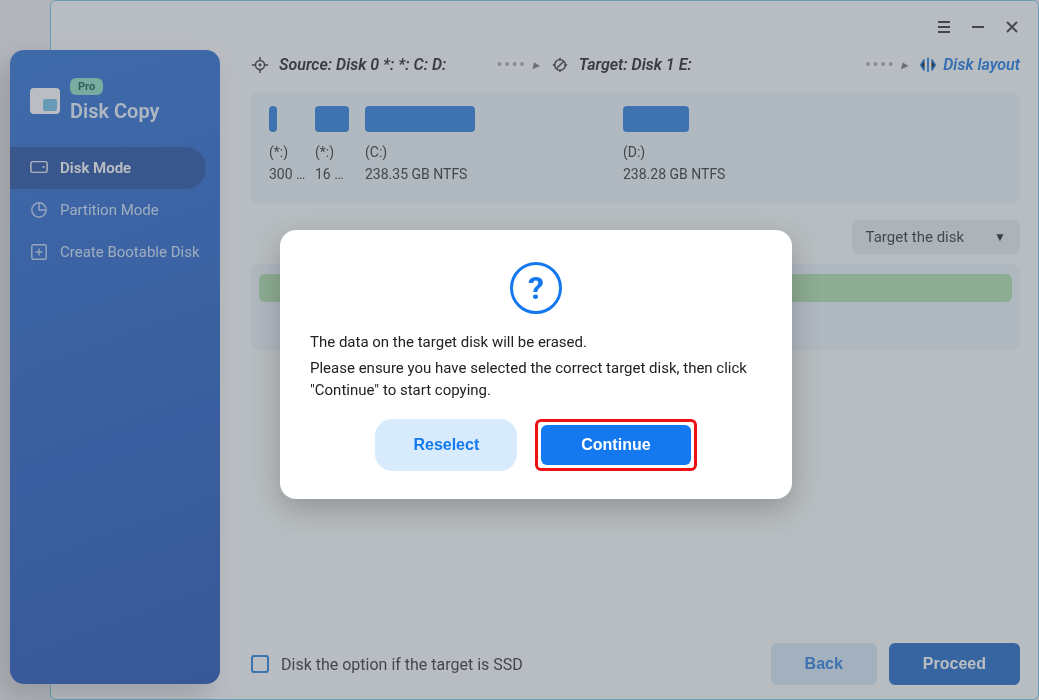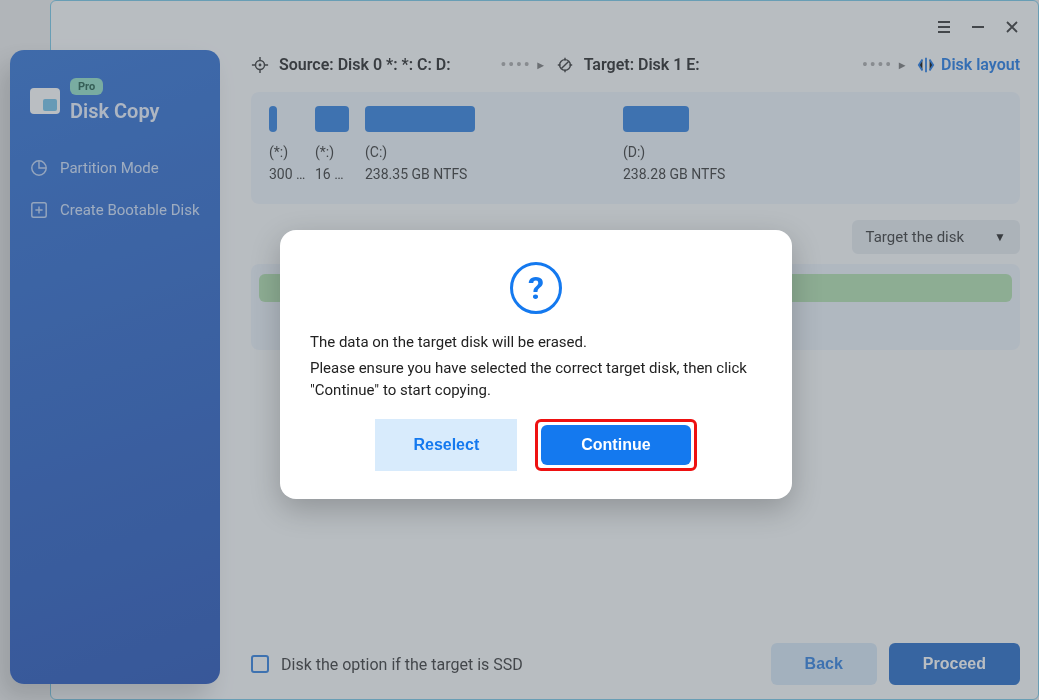--- a/index.html
+++ b/index.html
@@ -30,20 +30,21 @@
   }
   .title-controls span { cursor: pointer; font-size: 16px; }
   .main-area {
     position: absolute;
     top: 48px; left: 200px; right: 18px; bottom: 18px;
   }
   .topbar {
     display: flex; align-items: center; gap: 10px;
     font-weight: 600; color: #222;
     padding: 6px 0 18px 0;
+    font-style: italic;
   }
   .topbar .spacer { flex:1; }
   .dots { color:#aaa; letter-spacing:2px; font-weight:700; display:flex; align-items:center; gap:4px;}
   .dots::after { content:"▸"; color:#777; font-size:12px; margin-left:2px;}
   .link-blue { color:#1976e6; font-weight:600; display:flex; align-items:center; gap:6px; cursor:pointer;}
   .iconbox { width:18px; height:18px; display:inline-flex; align-items:center; justify-content:center; }
 
   .disk-card {
     background:#eef5fb;
     border-radius:8px;
@@ -116,21 +117,21 @@
     background:#fff; border-radius:16px; padding:32px 30px 28px 30px;
     box-shadow:0 10px 30px rgba(0,0,0,.22);
   }
   .modal .q { display:flex; justify-content:center; margin-bottom:18px;}
   .modal .q .circle {
     width:52px; height:52px; border:3px solid #1479ef; border-radius:50%;
     display:flex; align-items:center; justify-content:center; color:#1479ef; font-size:32px; font-weight:700;
   }
   .modal p { margin:0 0 4px 0; font-size:15px; color:#222; line-height:1.45;}
   .modal .actions { display:flex; justify-content:center; gap:18px; margin-top:18px;}
-  .modal .btn-reselect { background:#d8ebfc; color:#1479ef; border-radius:0; padding:11px 38px; font-size:16px; font-weight:600; border:none; cursor:pointer;}
+  .modal .btn-reselect { background:#d8ebfc; color:#1479ef; border-radius:17px; padding:11px 38px; font-size:16px; font-weight:600; border:none; cursor:pointer;}
   .modal .btn-continue { background:#1479ef; color:#fff; border-radius:6px; padding:11px 40px; font-size:16px; font-weight:600; border:none; cursor:pointer;}
   .highlight-continue { border:3px solid #e11; padding:3px; border-radius:6px; display:inline-block;}
 
 </style>
 </head>
 <body>
 
 <div class="app-window">
 
   <div class="title-controls">
@@ -235,20 +236,29 @@
 </div>
 
 <div class="sidebar">
   <div class="brand">
     <div class="logo"></div>
     <div class="titlewrap">
       <span class="badge">Pro</span>
       <span class="title">Disk Copy</span>
     </div>
   </div>
+  <div class="sb-item active">
+    <span class="sb-ico">
+      <svg viewBox="0 0 20 16" width="18" height="16">
+          <rect x="1" y="2" width="18" height="12" rx="2" fill="none" stroke="#fff" stroke-width="1.6"></rect>
+          <circle cx="15" cy="8" r="1.2" fill="#fff"></circle>
+        </svg>
+    </span>
+    <span>Disk Mode</span>
+  </div>
   <div class="sb-item">
     <span class="sb-ico">
       <svg viewBox="0 0 20 20" width="18" height="18">
           <circle cx="10" cy="10" r="8" fill="none" stroke="#cfe0fb" stroke-width="1.6"></circle>
           <path d="M10 2v8h8" fill="none" stroke="#cfe0fb" stroke-width="1.6"></path>
         </svg>
     </span>
     <span>Partition Mode</span>
   </div>
   <div class="sb-item">

